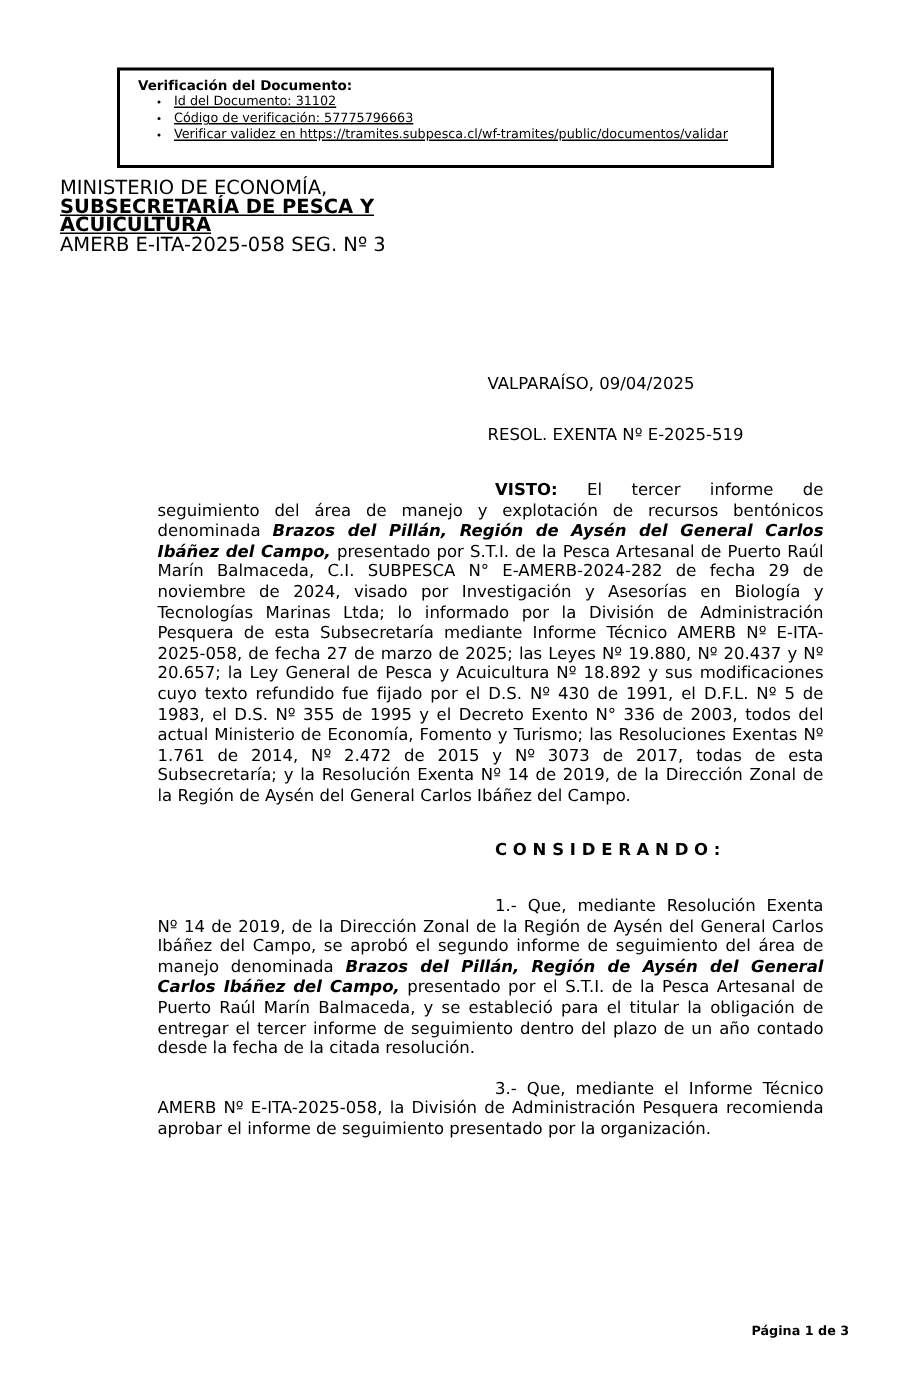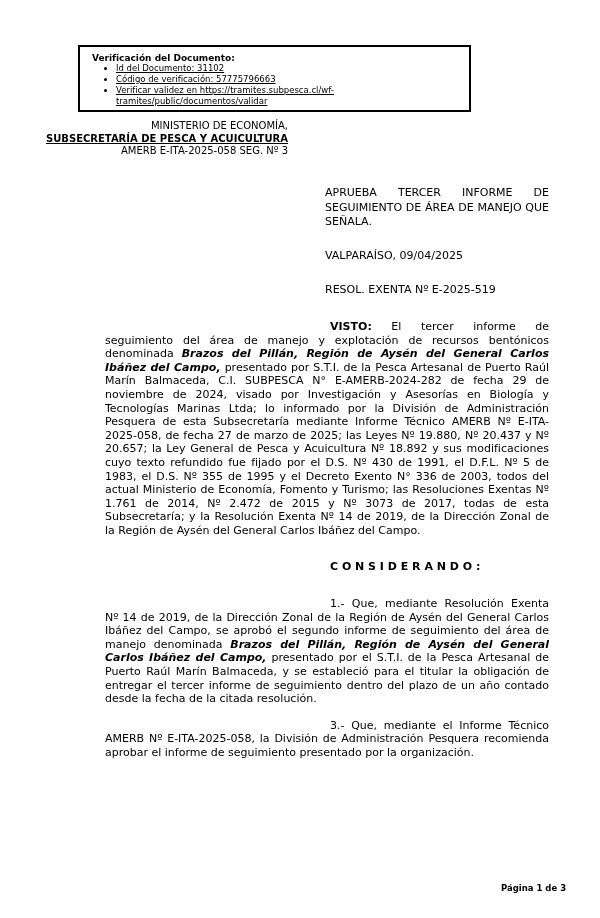--- a/index.html
+++ b/index.html
@@ -15,21 +15,21 @@
     color: #000000;
     font-family: "DejaVu Sans", "Liberation Sans", sans-serif;
     overflow: hidden;
   }
 
   
   .verify-box {
     position: absolute;
     left: 78px;
     top: 45px;
-    width: 393px;
+    width: 438px;
     height: 67px;
     border: 2px solid #000000;
     box-sizing: border-box;
     padding: 6px 10px 0 12px;
   }
   .verify-title {
     font-size: 9px;
     font-weight: bold;
   }
   .verify-list {
@@ -42,22 +42,22 @@
     font-size: 8.5px;
     line-height: 11px;
   }
 
   
   .letterhead {
     position: absolute;
     left: 40px;
     top: 120px;
     width: 248px;
-    text-align: right;
-    font-size: 10px;
+    text-align: left;
+    font-size: 13px;
     line-height: 12.5px;
   }
   .lh-bold {
     font-weight: bold;
     text-decoration: underline;
   }
 
   
   .subject {
     position: absolute;
@@ -131,21 +131,20 @@
       <li>Verificar validez en https://tramites.subpesca.cl/wf-tramites/public/documentos/validar</li>
     </ul>
   </div>
 
   <div class="letterhead">
     <div>MINISTERIO DE ECONOMÍA,</div>
     <div class="lh-bold">SUBSECRETARÍA DE PESCA Y ACUICULTURA</div>
     <div>AMERB E-ITA-2025-058 SEG. Nº 3</div>
   </div>
 
-  <div class="subject">APRUEBA TERCER INFORME DE SEGUIMIENTO DE ÁREA DE MANEJO QUE SEÑALA.</div>
 
   <div class="place-date">VALPARAÍSO, 09/04/2025</div>
 
   <div class="resol-num">RESOL. EXENTA Nº E-2025-519</div>
 
   <div class="body-text">
     <p class="para"><span class="seg-bold">VISTO:</span><span> El tercer informe de seguimiento del área de manejo y explotación de recursos bentónicos denominada </span><span class="seg-bolditalic">Brazos del Pillán, Región de Aysén del General Carlos Ibáñez del Campo,</span><span> presentado por S.T.I. de la Pesca Artesanal de Puerto Raúl Marín Balmaceda, C.I. SUBPESCA N° E-AMERB-2024-282 de fecha 29 de noviembre de 2024, visado por Investigación y Asesorías en Biología y Tecnologías Marinas Ltda; lo informado por la División de Administración Pesquera de esta Subsecretaría mediante Informe Técnico AMERB Nº E-ITA-2025-058, de fecha 27 de marzo de 2025; las Leyes Nº 19.880, Nº 20.437 y Nº 20.657; la Ley General de Pesca y Acuicultura Nº 18.892 y sus modificaciones cuyo texto refundido fue fijado por el D.S. Nº 430 de 1991, el D.F.L. Nº 5 de 1983, el D.S. Nº 355 de 1995 y el Decreto Exento N° 336 de 2003, todos del actual Ministerio de Economía, Fomento y Turismo; las Resoluciones Exentas Nº 1.761 de 2014, Nº 2.472 de 2015 y Nº 3073 de 2017, todas de esta Subsecretaría; y la Resolución Exenta Nº 14 de 2019, de la Dirección Zonal de la Región de Aysén del General Carlos Ibáñez del Campo.</span></p>
 
     <div class="considerando">C O N S I D E R A N D O :</div>
 

